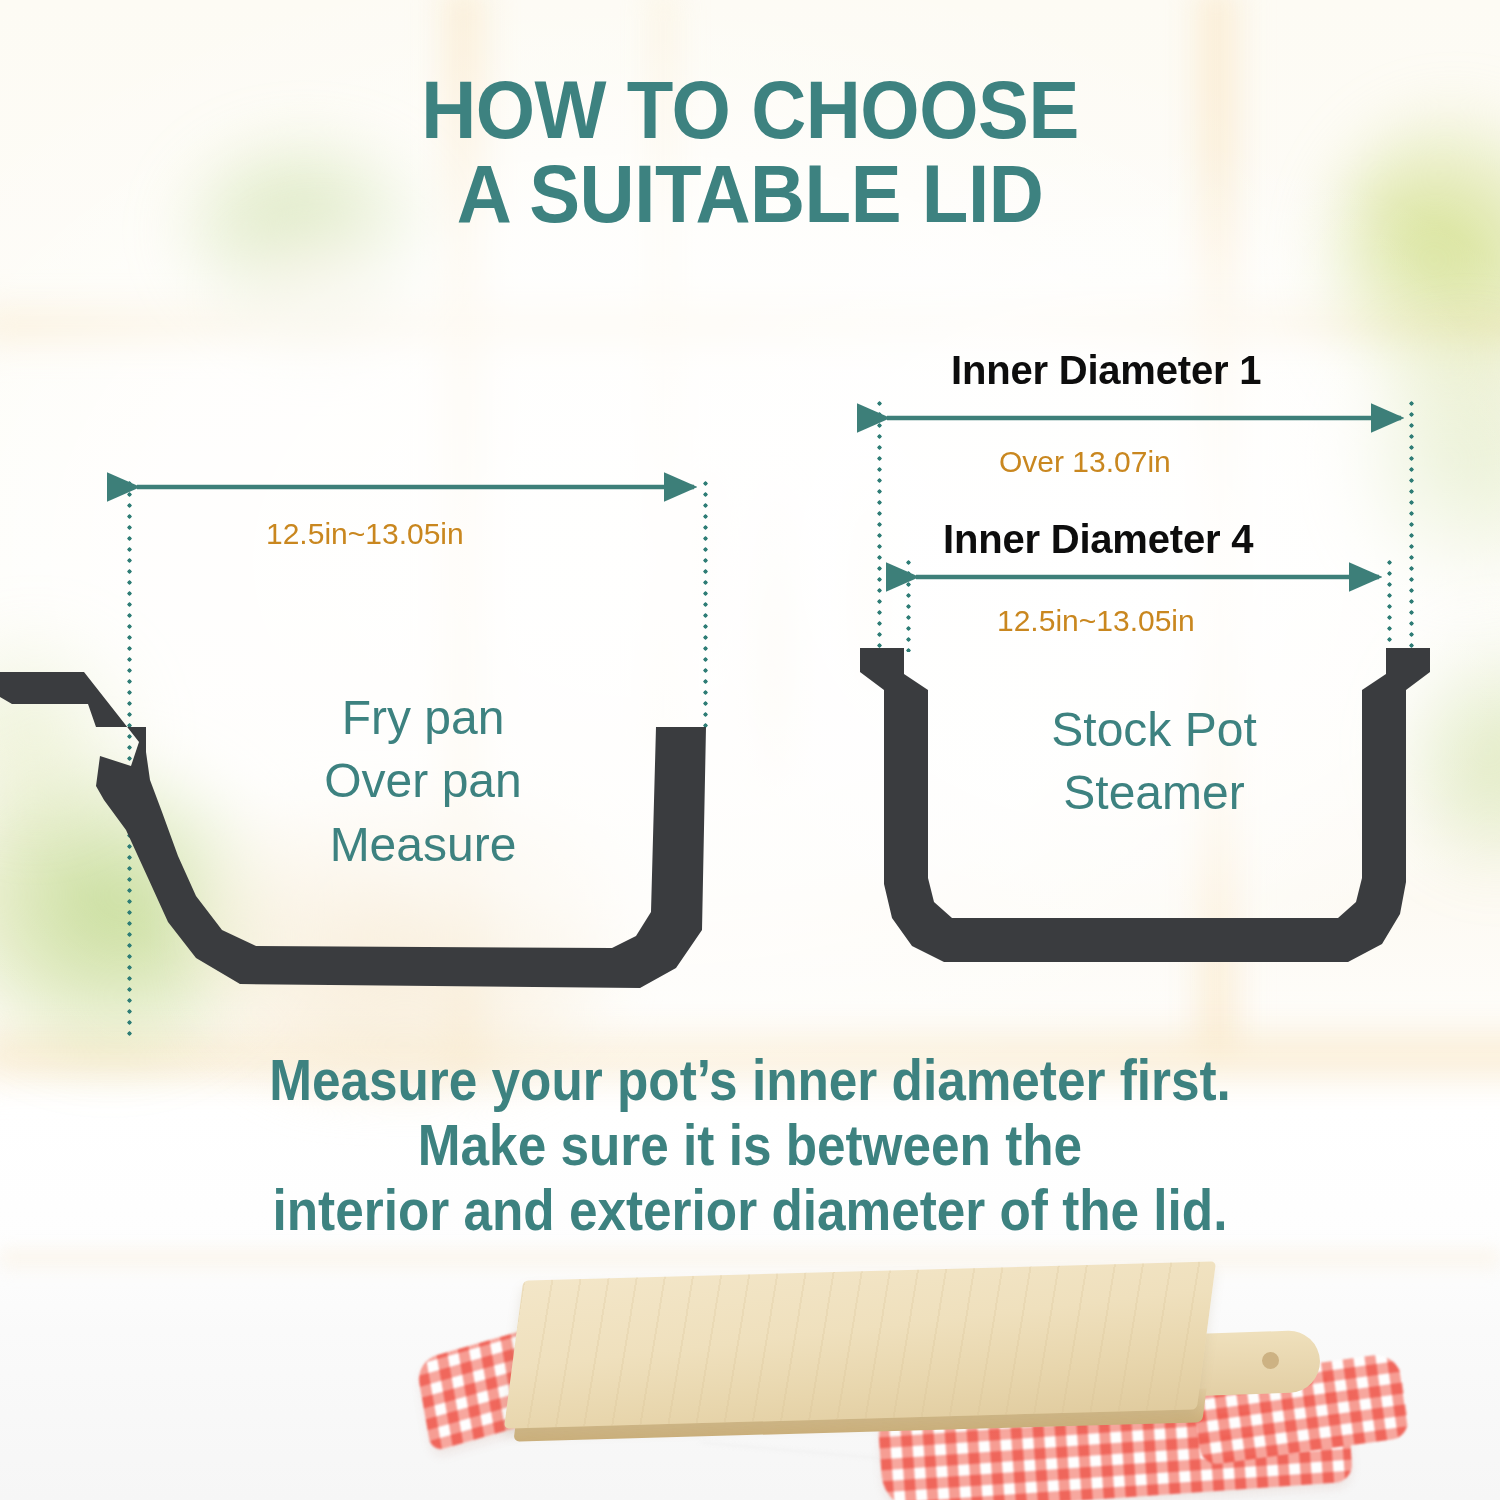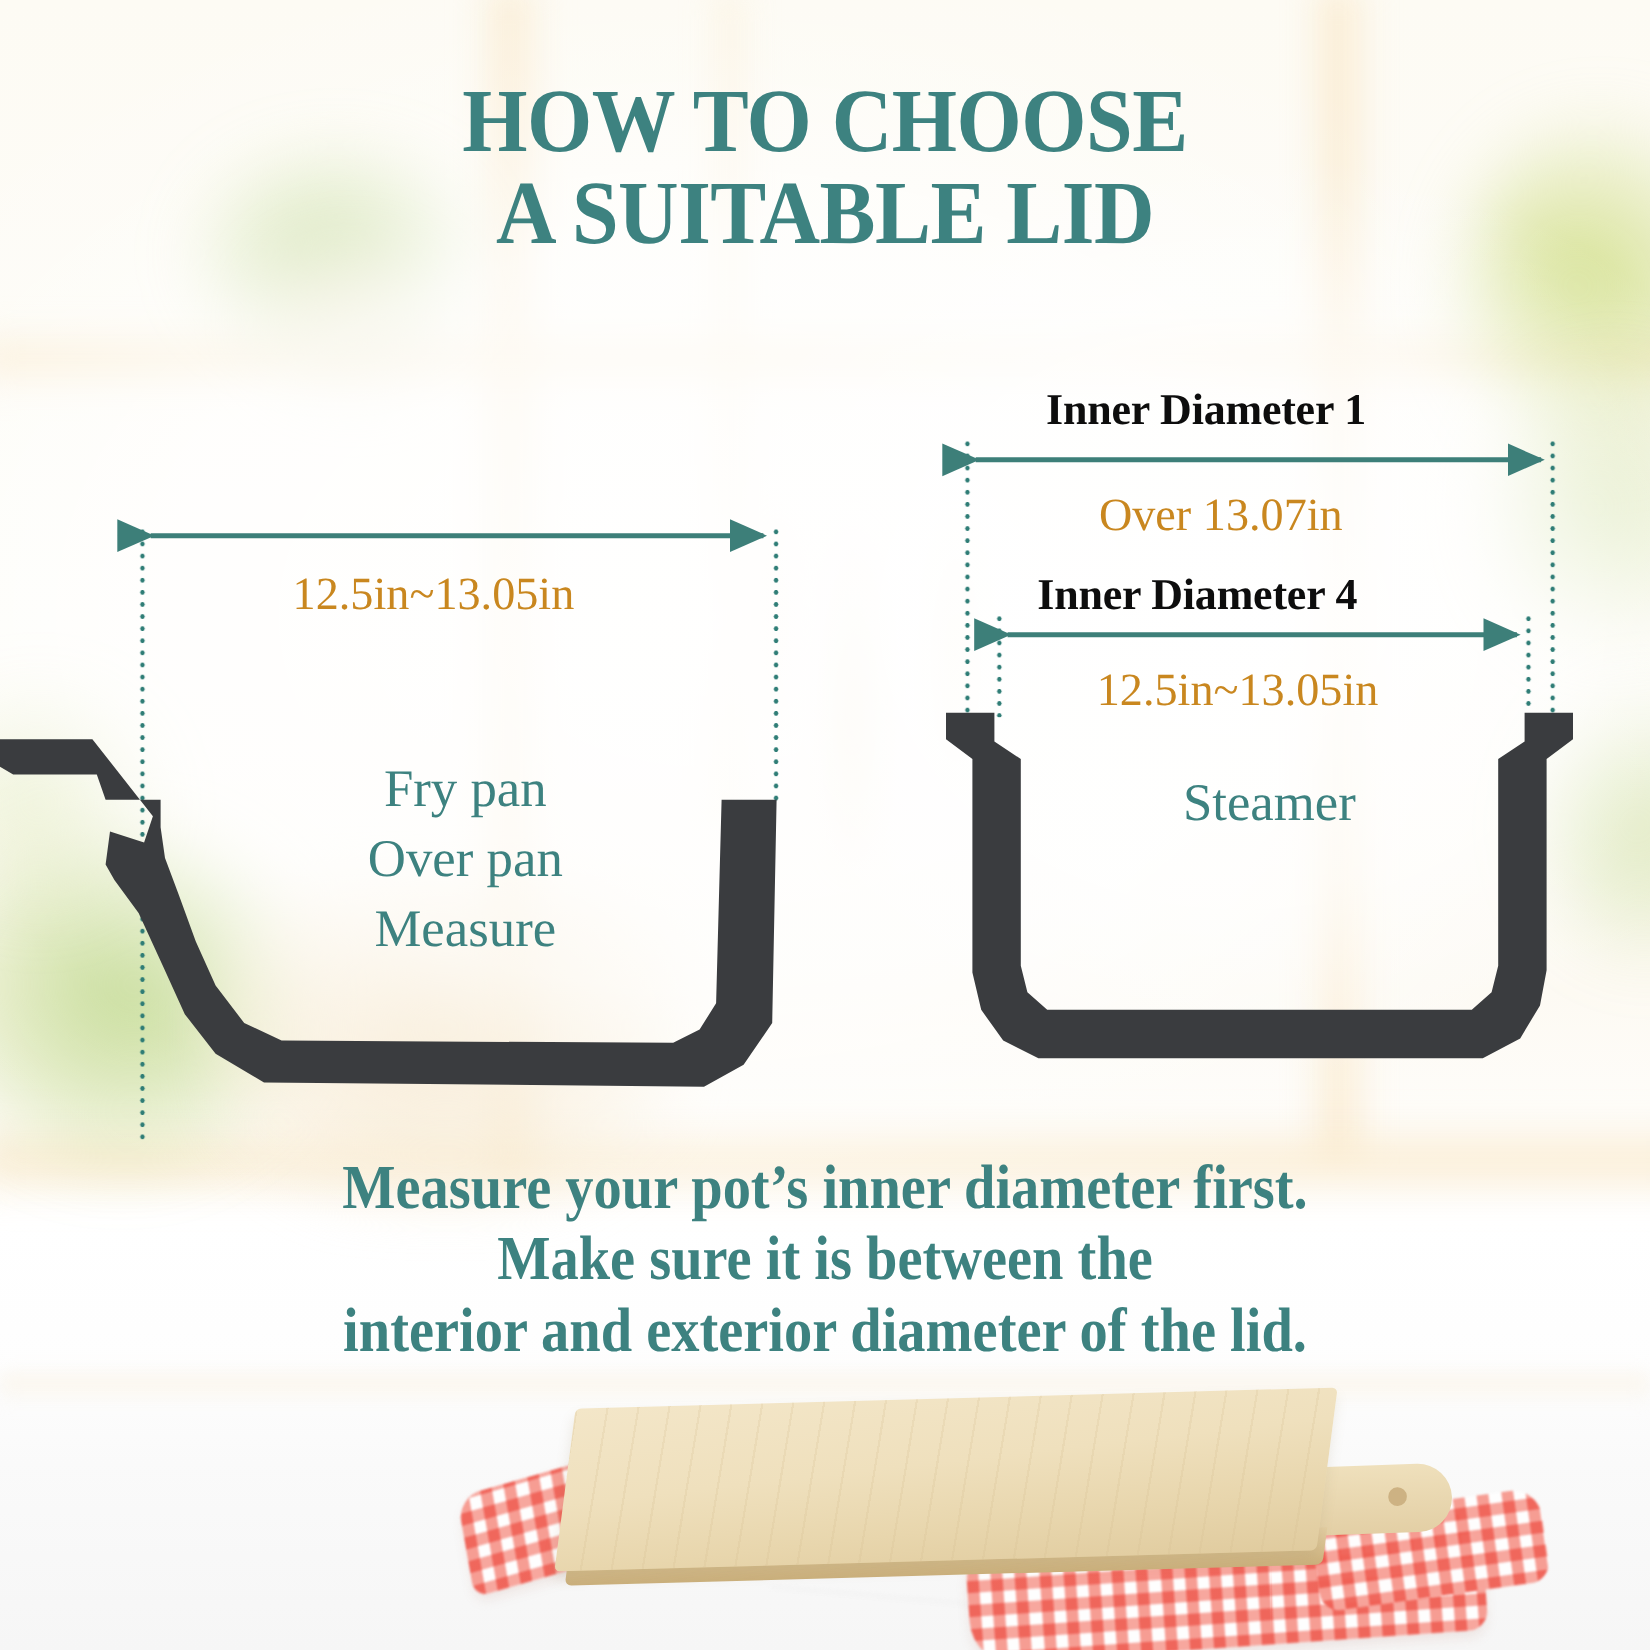--- a/index.html
+++ b/index.html
@@ -168,21 +168,21 @@
   .wash {
     position: absolute; inset: 0;
     background: radial-gradient(ellipse 900px 620px at 640px 560px, rgba(255,255,255,.92) 0%, rgba(255,255,255,.70) 55%, rgba(255,255,255,.18) 82%, rgba(255,255,255,0) 100%);
   }
   .wash2 {
     position: absolute; inset: 0;
     background: radial-gradient(ellipse 520px 420px at 1130px 560px, rgba(255,255,255,.90) 0%, rgba(255,255,255,.55) 60%, rgba(255,255,255,0) 100%);
   }
 
   
-  .content { position: absolute; inset: 0; font-family: Liberation Serif, serif; }
+  .content { position: absolute; inset: 0; }
 
   .title {
     position: absolute;
     left: 0; right: 0; top: 68px;
     text-align: center;
     color: #3d8280;
     font-weight: 700;
     font-size: 82px;
     line-height: 1.02;
     letter-spacing: -0.5px;
@@ -195,21 +195,21 @@
     color: #0d0d0d;
     font-weight: 700;
     font-size: 40px;
     white-space: nowrap;
     letter-spacing: -0.2px;
   }
   .label-orange {
     position: absolute;
     color: #c9871f;
     font-weight: 400;
-    font-size: 42px;
+    font-size: 30px;
     white-space: nowrap;
     letter-spacing: 0px;
   }
   .pot-names {
     position: absolute;
     color: #3d8280;
     font-weight: 400;
     font-size: 48px;
     line-height: 1.32;
     text-align: center;
@@ -406,20 +406,21 @@
       <div>Measure</div>
     </div>
 
     <div class="label-black" style="left:951px; top:348px;">Inner Diameter 1</div>
     <div class="label-orange" style="left:999px; top:445px;">Over 13.07in</div>
 
     <div class="label-black" style="left:943px; top:517px;">Inner Diameter 4</div>
     <div class="label-orange" style="left:997px; top:604px;">12.5in~13.05in</div>
 
     <div class="pot-names" style="left:901px; top:698px; width:506px;">
+      <div>Stock Pot</div>
       <div>Steamer</div>
     </div>
 
     <div class="footnote">
       <span>Measure your pot’s inner diameter first.</span>
       <span>Make sure it is between the</span>
       <span>interior and exterior diameter of the lid.</span>
     </div>
 
   </div>

